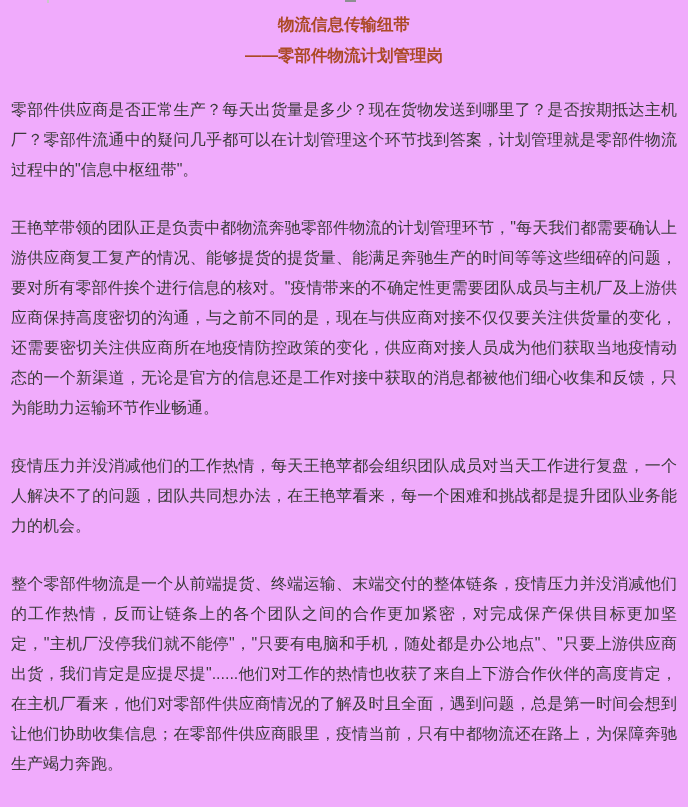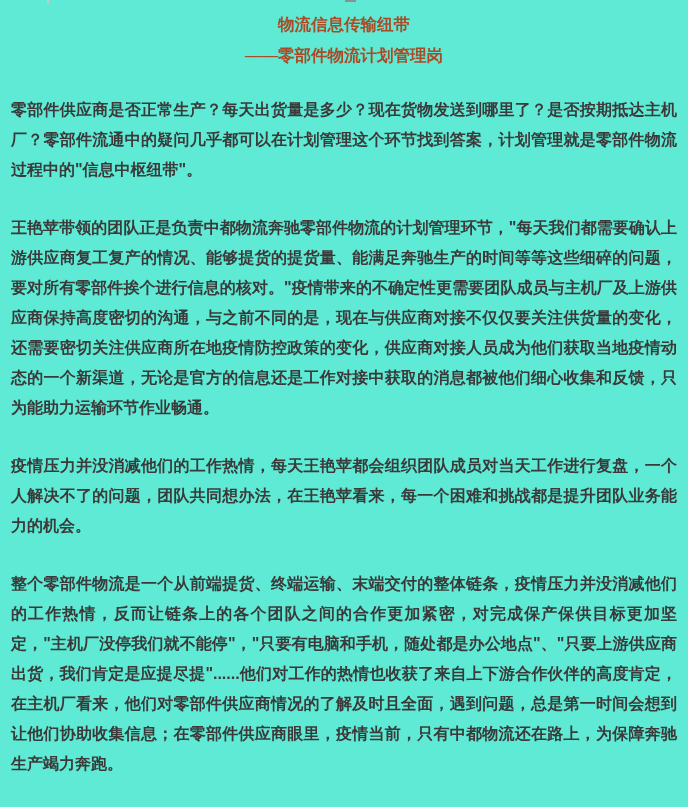--- a/index.html
+++ b/index.html
@@ -3,45 +3,44 @@
 <meta charset="utf-8">
 <style>
   html, body { margin:0; padding:0; background:#ffffff; }
   body { width:688px; font-family:"Liberation Sans","DejaVu Sans",sans-serif; }
   .page {
     position:relative;
     box-sizing:border-box;
     width:688px;
     min-height:807px;
     padding:12px 11px 18px 11px;
-    background:#5eead4;
+    background:#f0abfc;
     overflow:hidden;
   }
   
   .artifact-center { position:absolute; left:345px; top:0; width:11px; height:2px; background:#8d8f91; }
   .artifact-left   { position:absolute; left:47px;  top:0; width:2px;  height:3px; background:#c9c9c9; }
 
   .sec-title, .sec-subtitle {
     text-align:center;
     font-weight:700;
     font-size:16.5px;
     line-height:17px;
     color:var(--heading-color, #ab4a26);
     margin:0;
   }
   .sec-title    { margin-top:4px; }
-  .sec-subtitle { margin-top:14px;font-family:Liberation Serif, serif; }
+  .sec-subtitle { margin-top:14px; }
 
   p.body-par {
     font-size:16px;
     line-height:30px;
     color:var(--body-color, #3a3a3a);
     text-align:justify;
     margin:28px 0 0 0;
-    font-weight:bold;
   }
   p.first-par { margin-top:31px; }
 </style>
 </head>
 <body>
 
 <div class="page">
 
   <div class="artifact-center"></div>
   <div class="artifact-left"></div>

